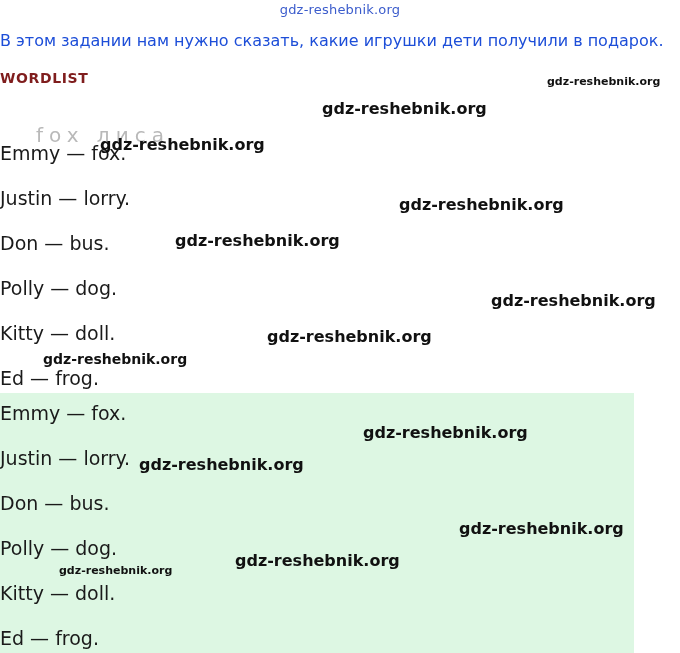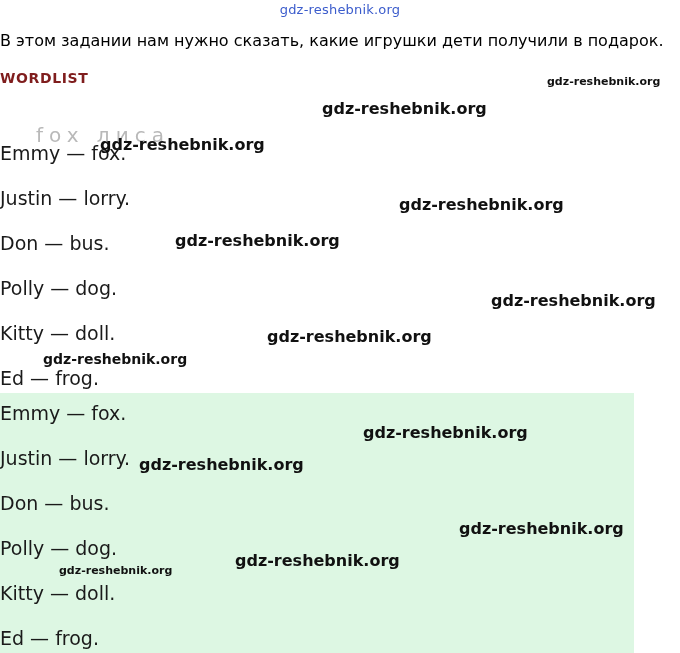--- a/index.html
+++ b/index.html
@@ -29,21 +29,21 @@
     font-size: 13px;
     color: #3b5ccc;
     letter-spacing: 0.2px;
   }
   .intro {
     position: absolute;
     left: 0;
     top: 31px;
     width: 581px;
     font-size: 16px;
-    color: #000000;
+    color: #1d4ed8;
     white-space: nowrap;
   }
   .wordlist-heading {
     position: absolute;
     left: 0;
     top: 70px;
     font-size: 14px;
     font-weight: bold;
     letter-spacing: 0.6px;
     color: #7f1d1d;

